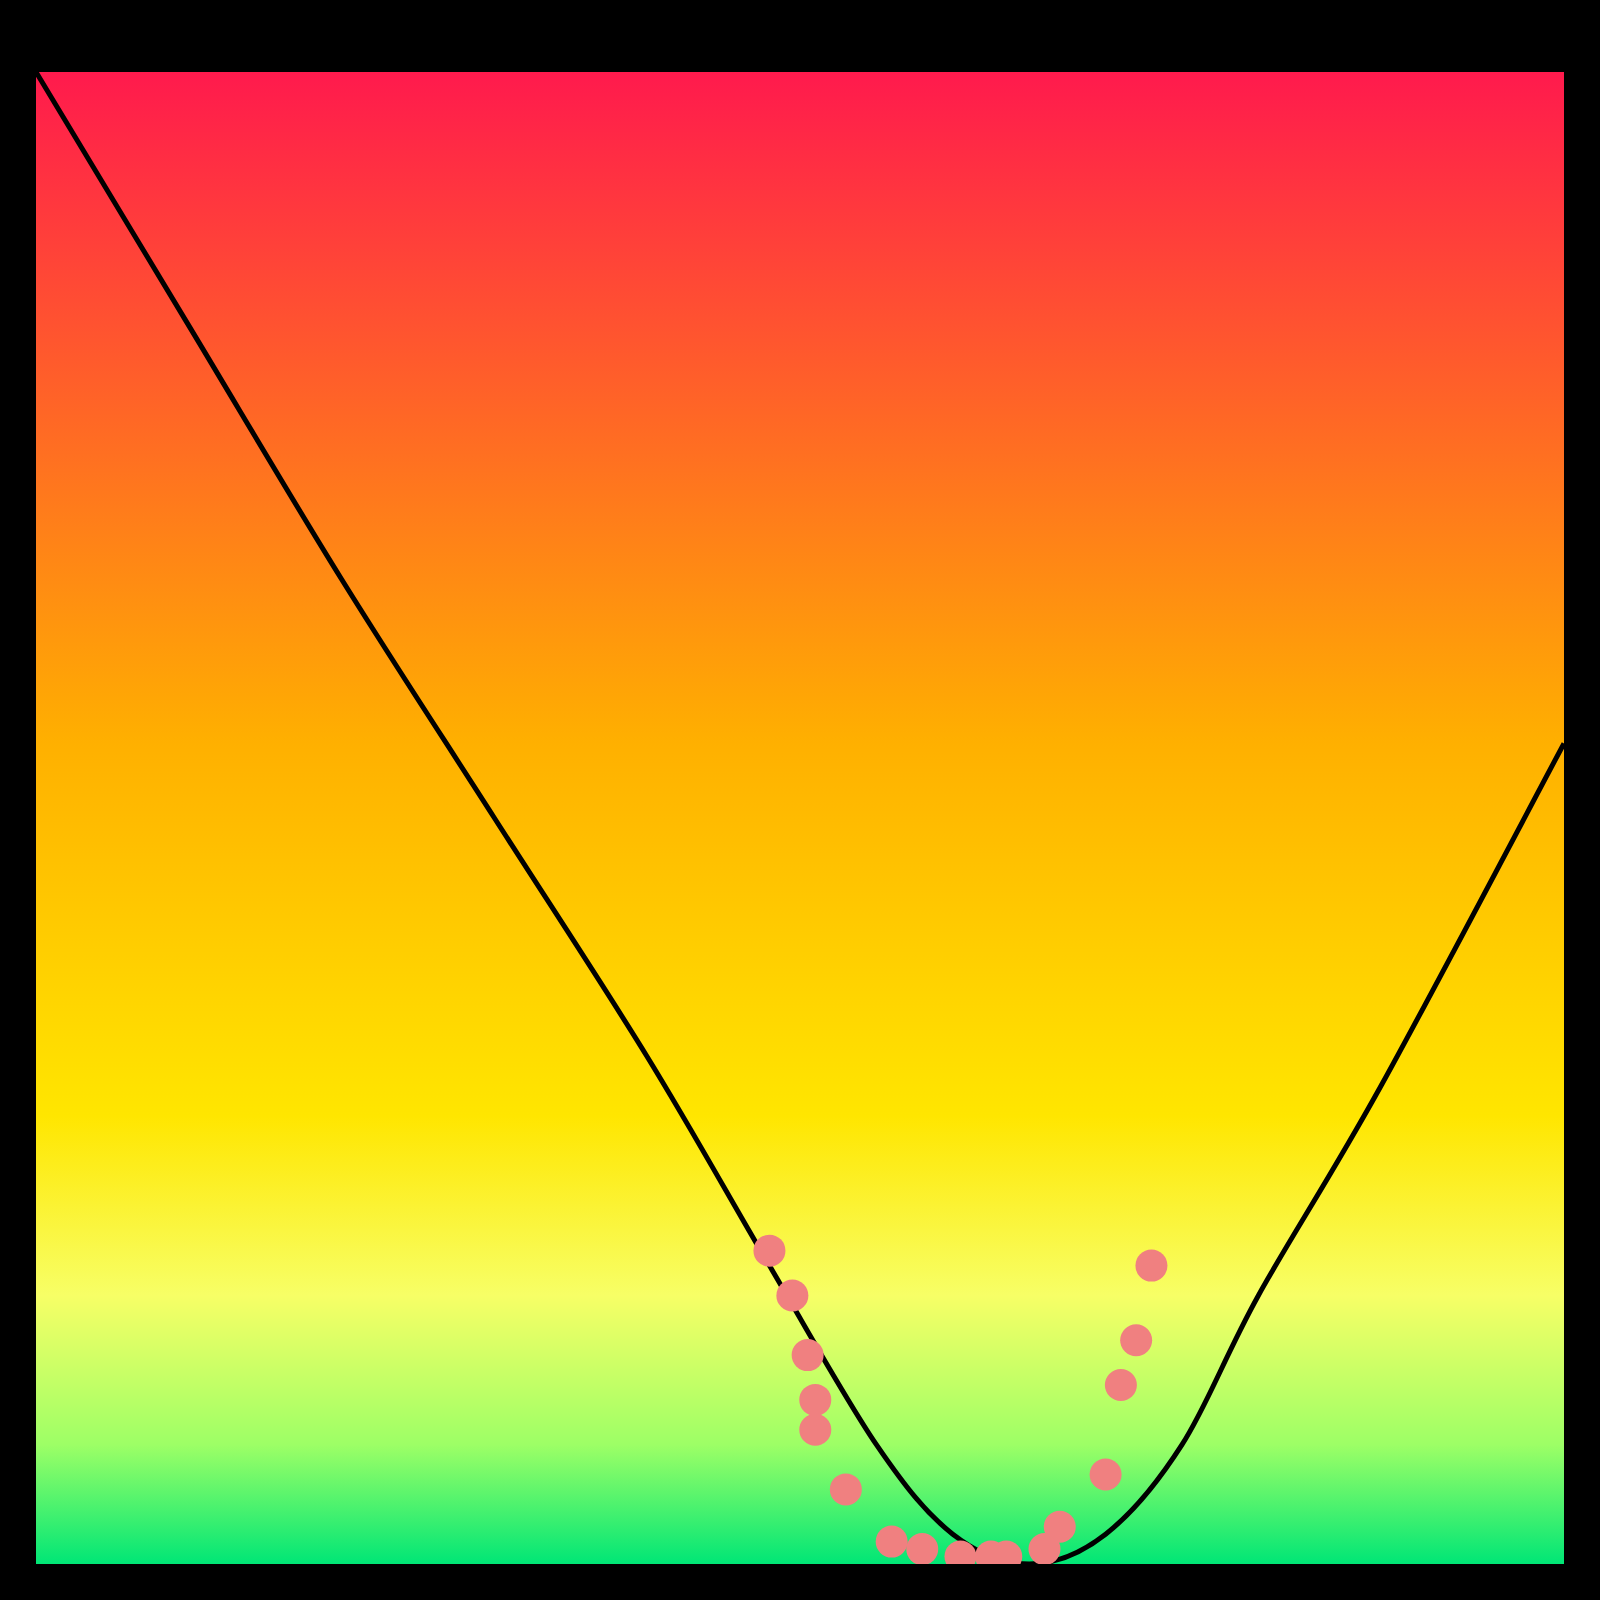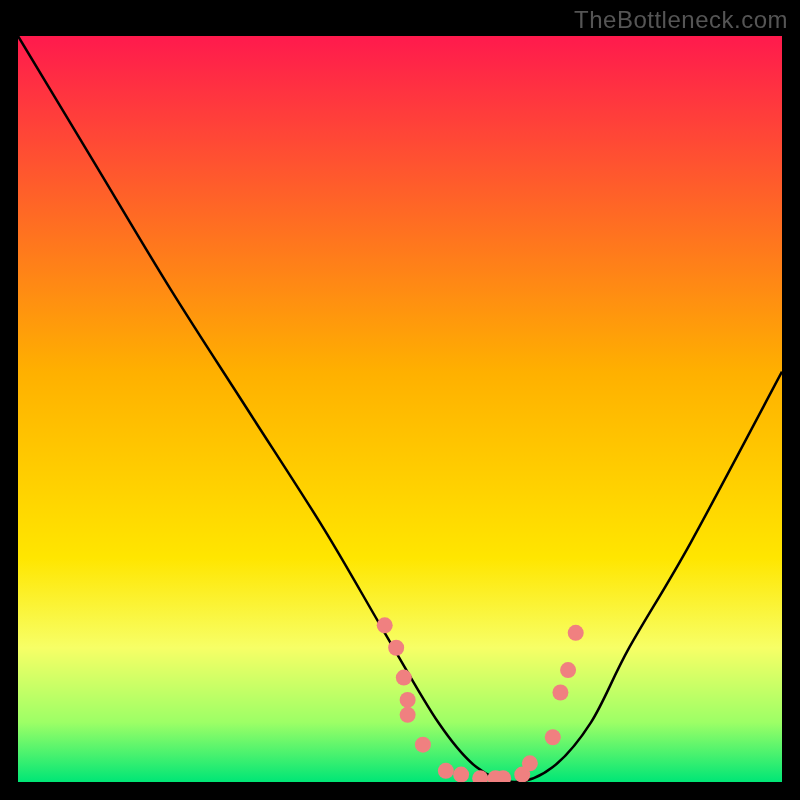--- a/index.html
+++ b/index.html
@@ -37,21 +37,20 @@
   .plot svg {
     width: 100%;
     height: 100%;
     display: block;
   }
 </style>
 </head>
 <body>
 
 <div class="frame">
-  <div class="watermark">TheBottleneck.com</div>
   <div class="plot">
     <svg id="chart-svg" viewBox="0 0 764 746" preserveAspectRatio="none">
       <defs>
         <linearGradient id="bg-grad" x1="0" y1="0" x2="0" y2="1">
             <stop offset="0%" stop-color="#ff1a4d"></stop>
             <stop offset="45%" stop-color="#ffb000"></stop>
             <stop offset="70%" stop-color="#ffe600"></stop>
             <stop offset="82%" stop-color="#f7ff66"></stop>
             <stop offset="92%" stop-color="#9dff66"></stop>
             <stop offset="100%" stop-color="#00e676"></stop>

